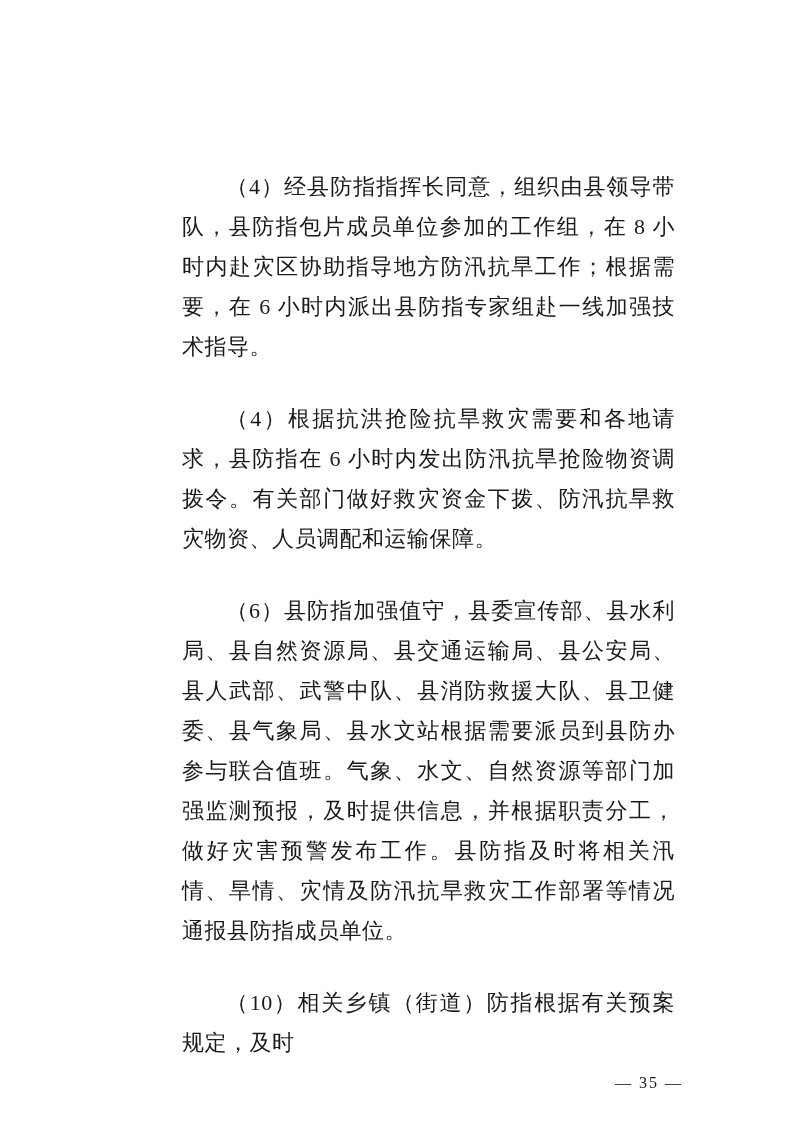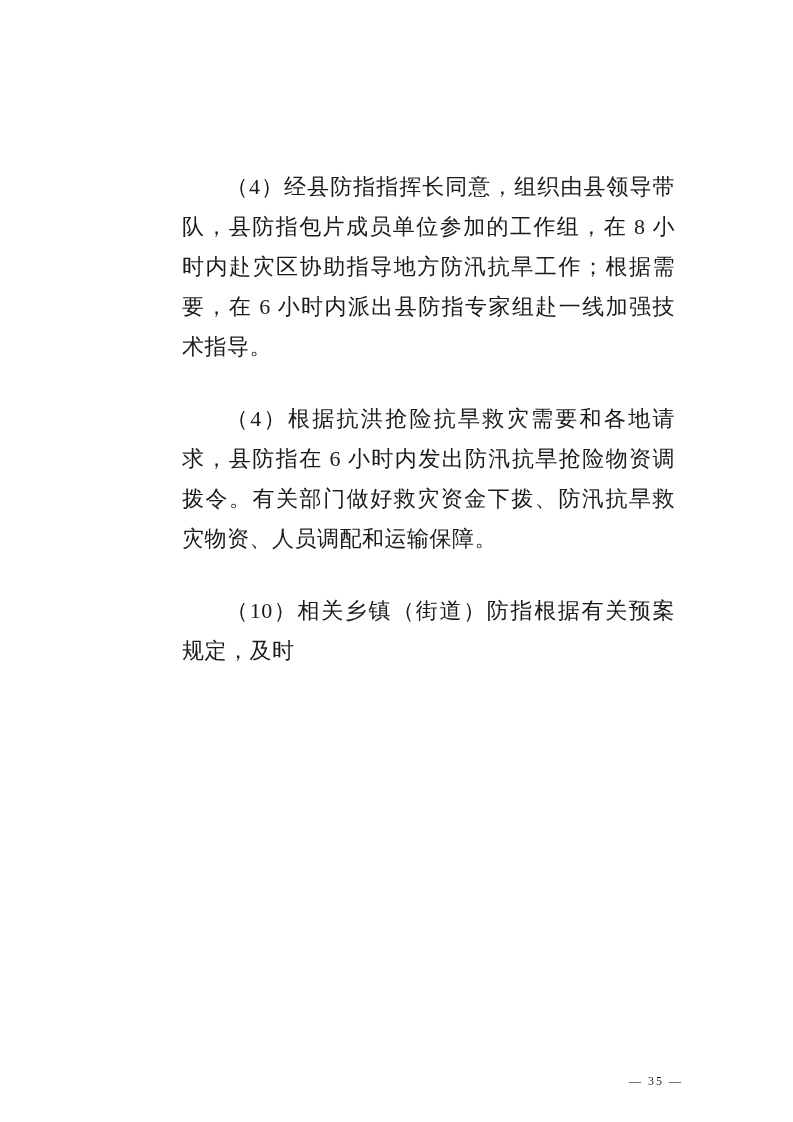--- a/index.html
+++ b/index.html
@@ -27,28 +27,29 @@
     text-align: justify;
     text-justify: inter-ideograph;
     text-indent: 2em;
     color: #1a1a1a;
     letter-spacing: 0.5px;
   }
   .page-number {
     position: absolute;
     right: 126px;
     top: 1026px;
-    font-size: 12px;
+    font-size: 16px;
     color: #1a1a1a;
     letter-spacing: 2px;
   }
 </style>
 </head>
 <body>
 
 <div class="page">
   <div class="content">
     <p>（4）经县防指指挥长同意，组织由县领导带队，县防指包片成员单位参加的工作组，在 8 小时内赴灾区协助指导地方防汛抗旱工作；根据需要，在 6 小时内派出县防指专家组赴一线加强技术指导。</p>
     <p>（4）根据抗洪抢险抗旱救灾需要和各地请求，县防指在 6 小时内发出防汛抗旱抢险物资调拨令。有关部门做好救灾资金下拨、防汛抗旱救灾物资、人员调配和运输保障。</p>
+    <p>（6）县防指加强值守，县委宣传部、县水利局、县自然资源局、县交通运输局、县公安局、县人武部、武警中队、县消防救援大队、县卫健委、县气象局、县水文站根据需要派员到县防办参与联合值班。气象、水文、自然资源等部门加强监测预报，及时提供信息，并根据职责分工，做好灾害预警发布工作。县防指及时将相关汛情、旱情、灾情及防汛抗旱救灾工作部署等情况通报县防指成员单位。</p>
     <p>（10）相关乡镇（街道）防指根据有关预案规定，及时</p>
   </div>
   <div class="page-number">— 35 —</div>
 </div>
 
 </body></html>

